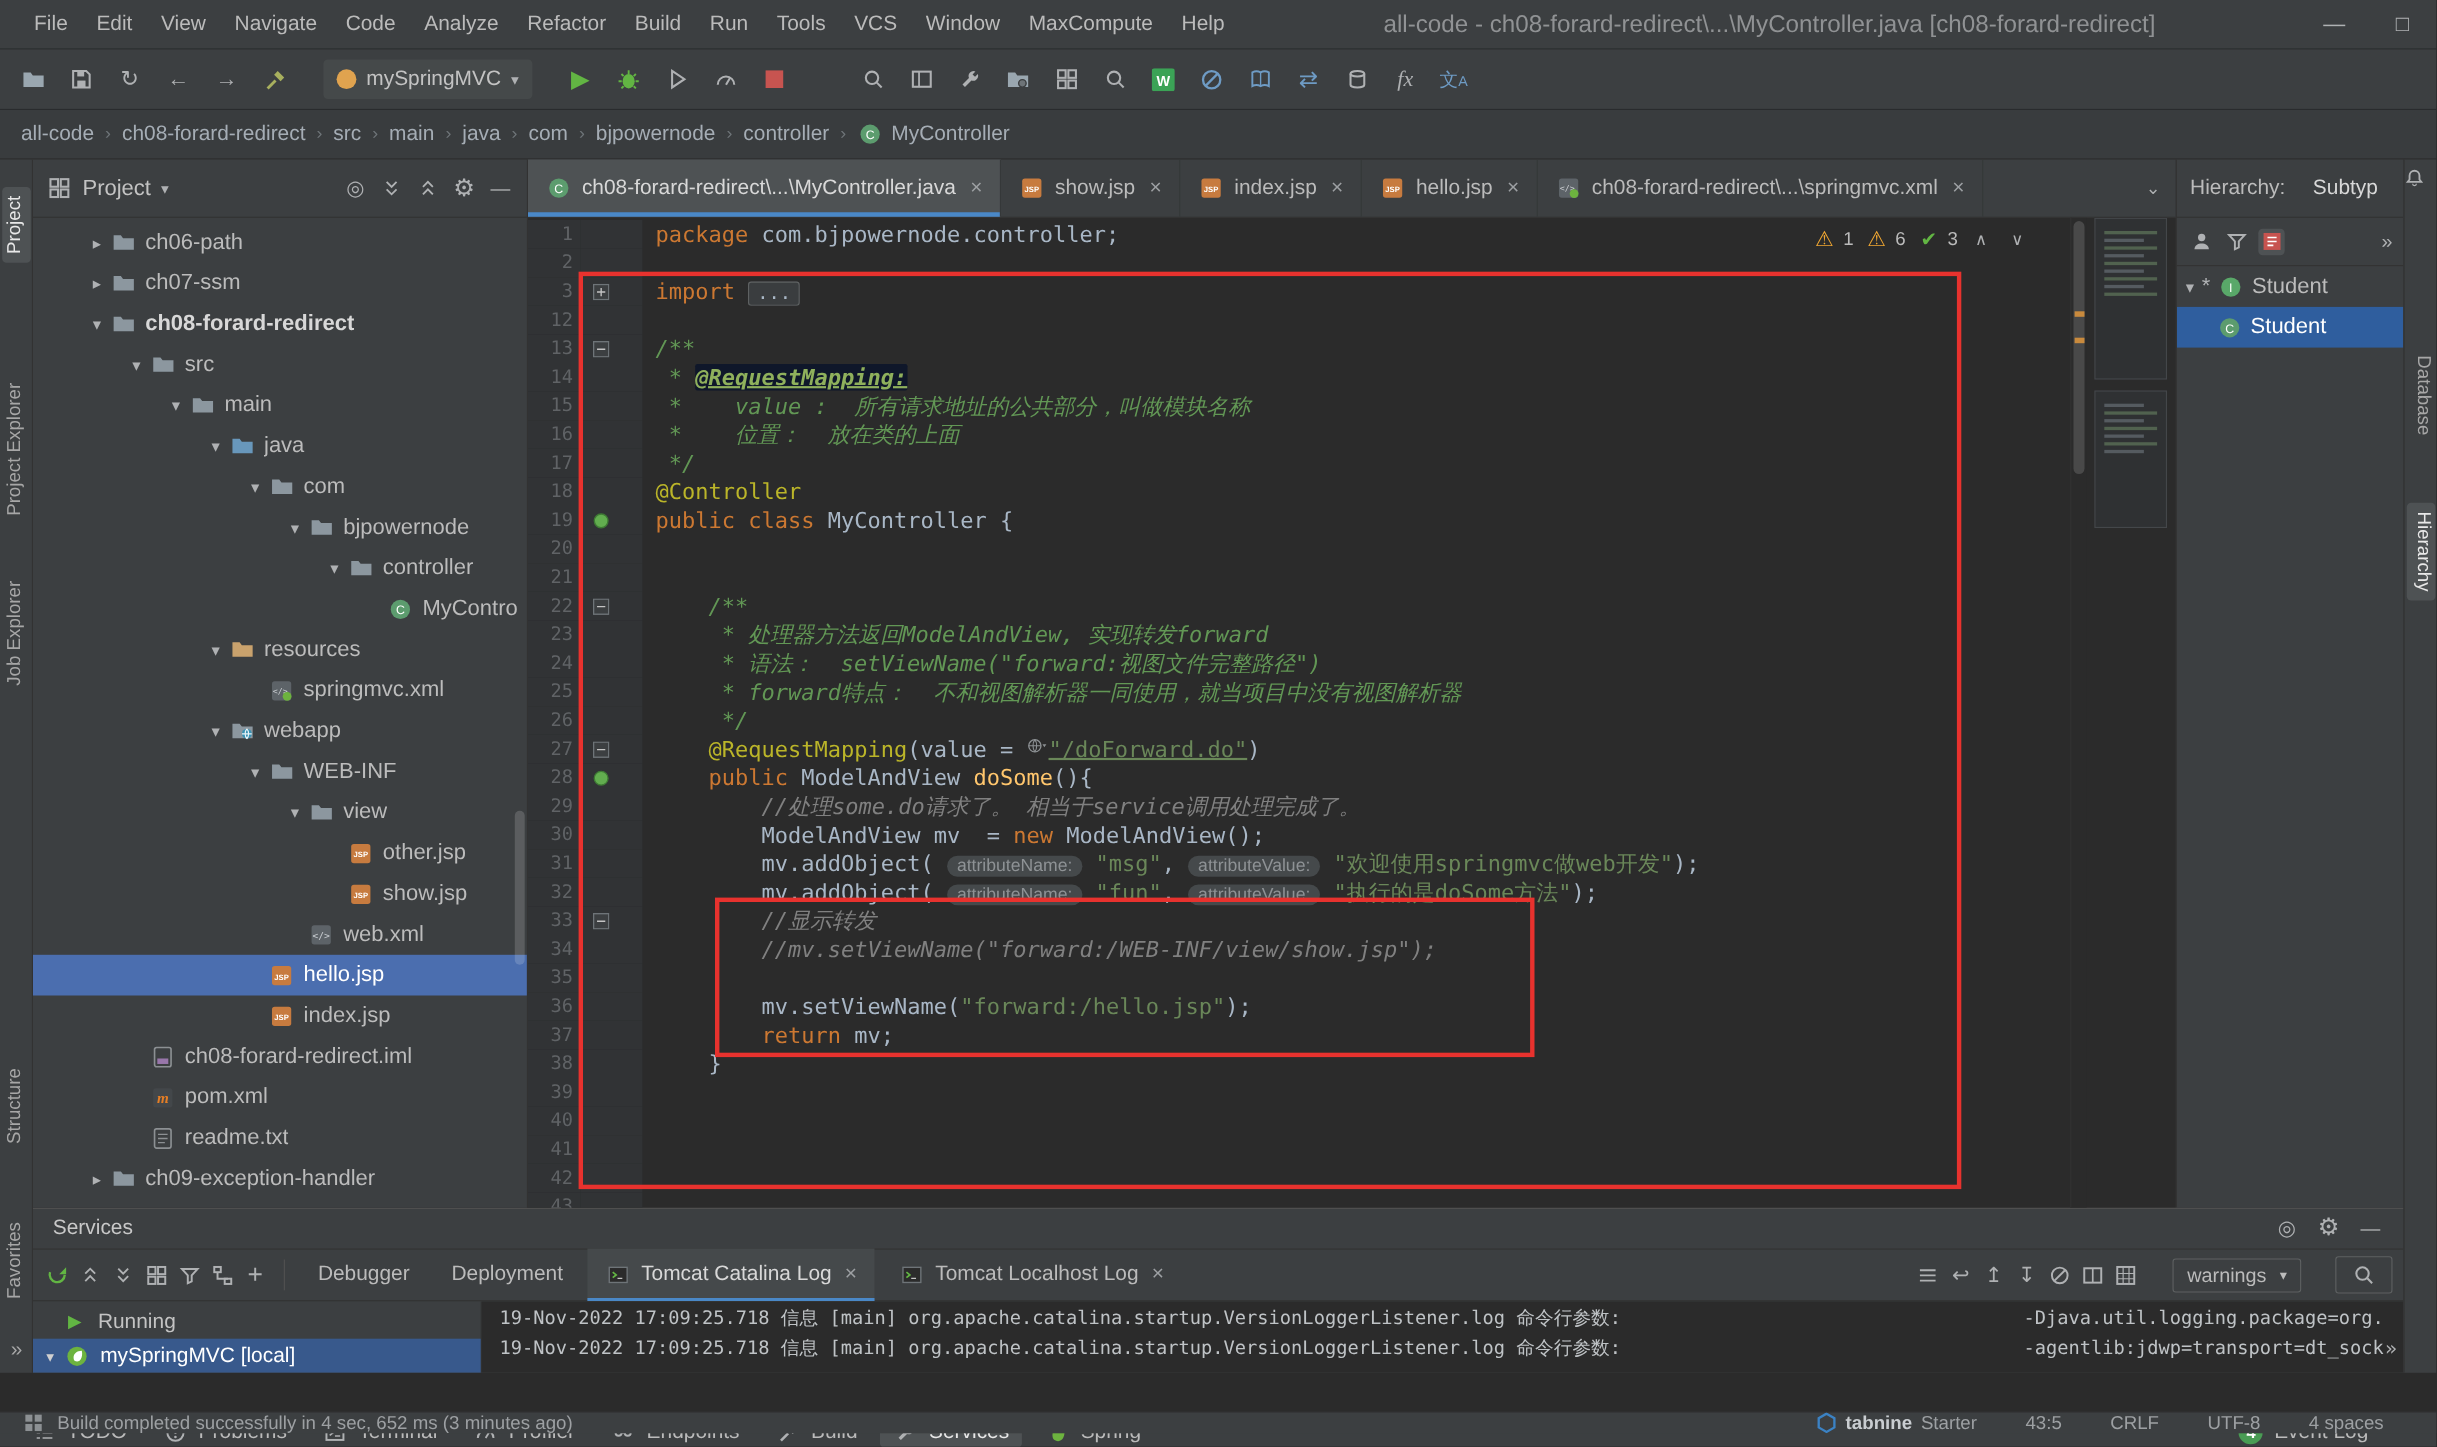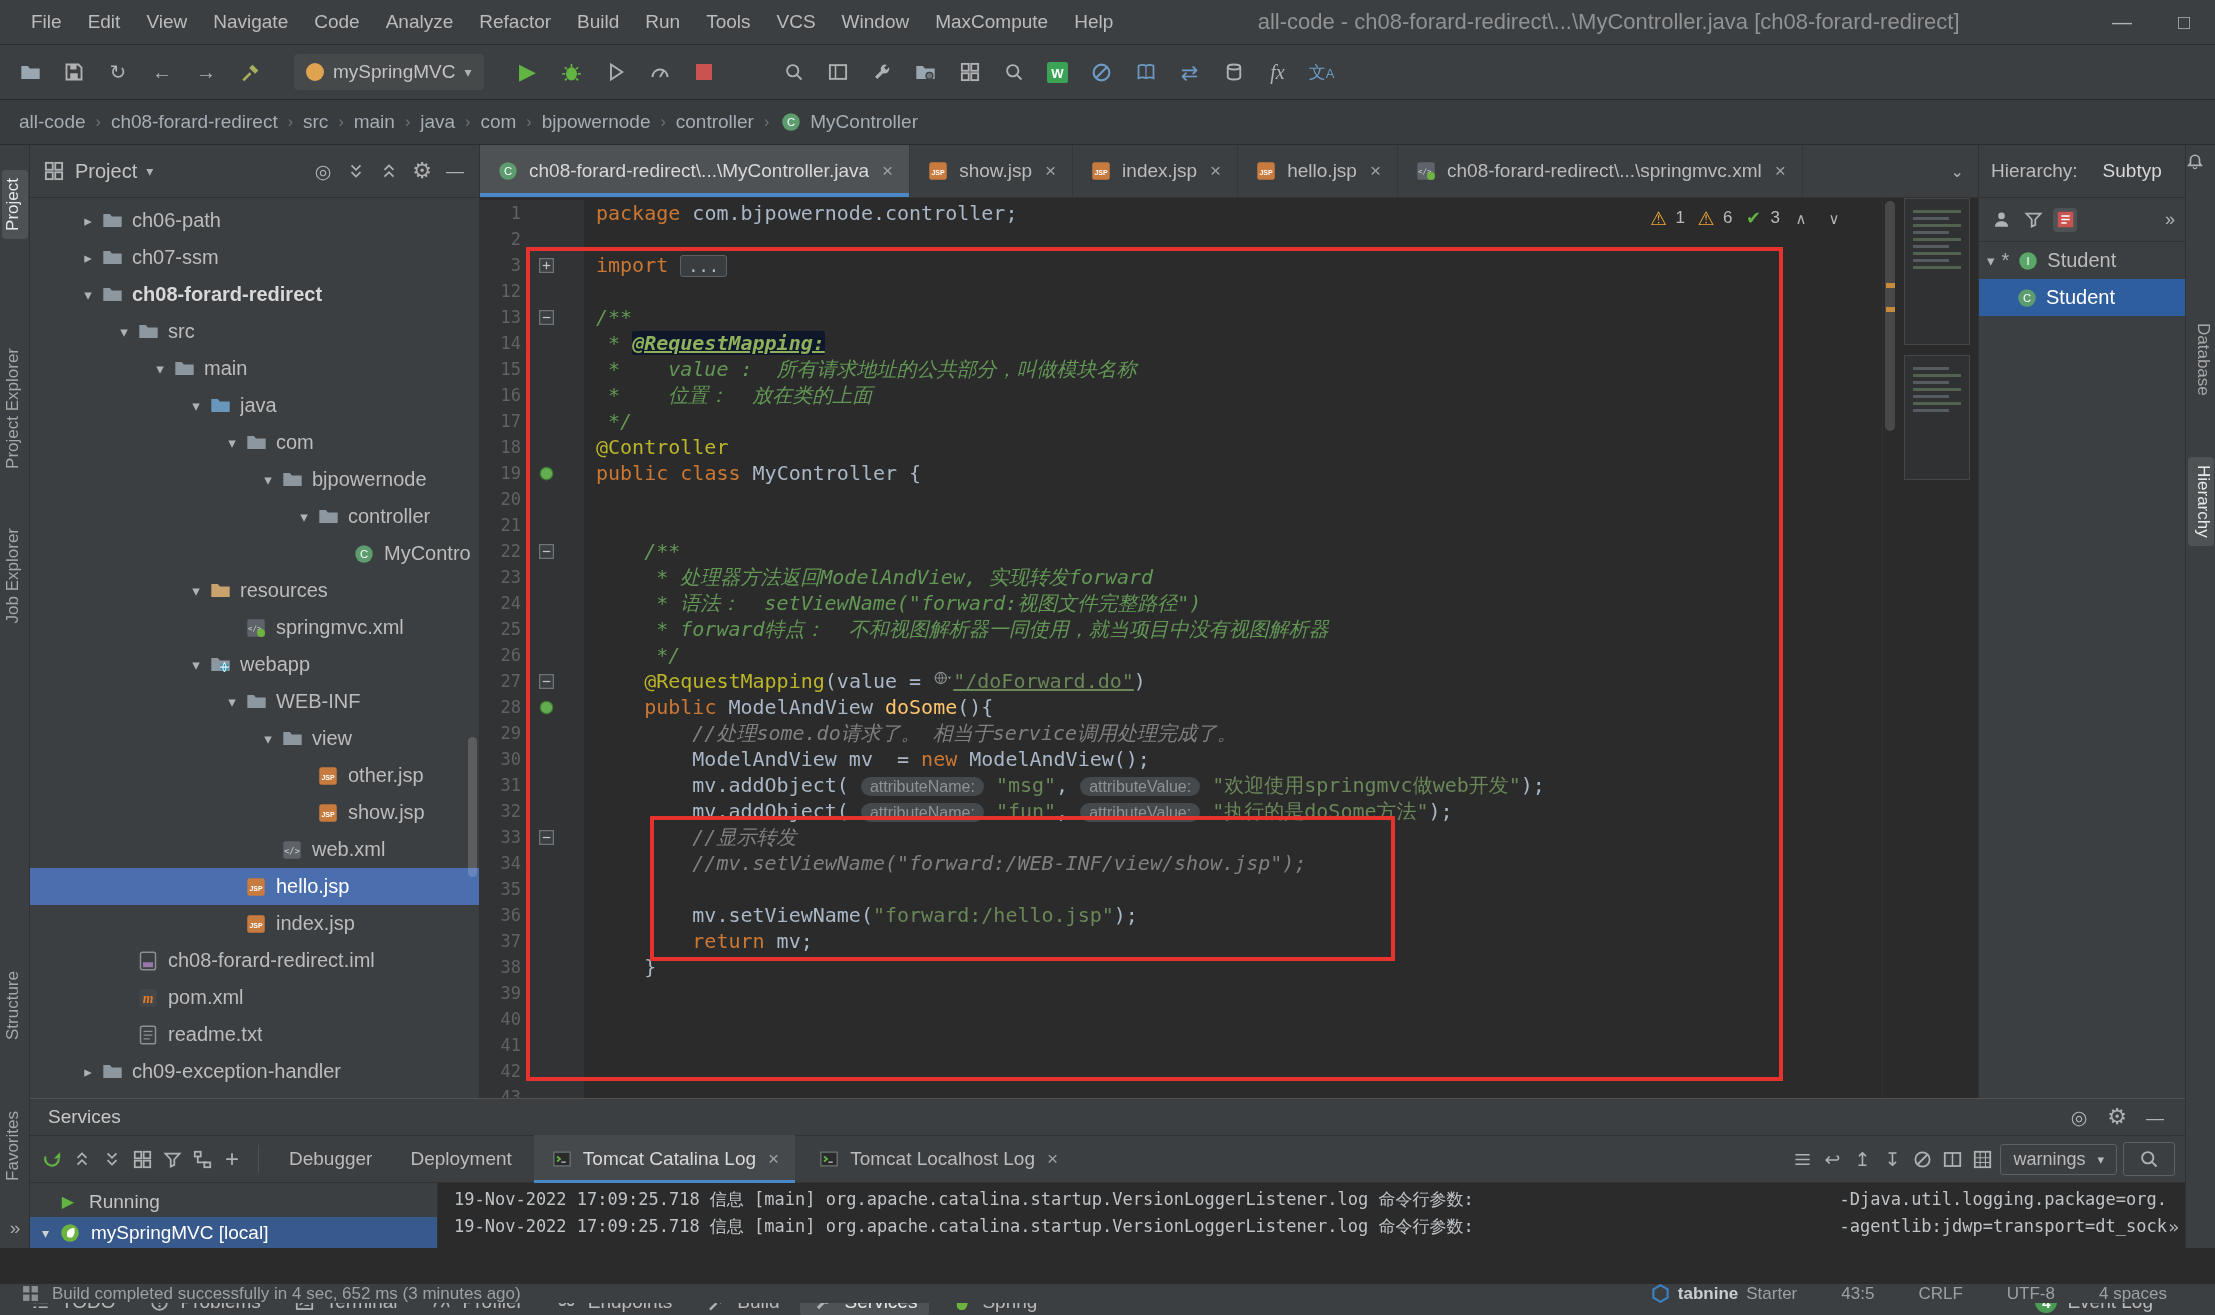--- a/index.html
+++ b/index.html
@@ -108,21 +108,21 @@
   #services{height:150px;background:#3C3F41;border-top:1px solid #515151;display:flex;flex-direction:column;min-width:0;}
   #svcheader{height:36px;display:flex;align-items:center;padding:0 18px;font-size:19px;color:#C8C8C8;}
   #svcheader .spacer{flex:1;}
   #svcheader .ic{margin-left:14px;}
   #svctools{height:48px;display:flex;align-items:center;gap:6px;padding:0 10px;border-top:1px solid #323232;border-bottom:1px solid #323232;}
   #svctools .sep{width:1px;height:28px;background:#515151;margin:0 8px;flex:none;}
   .stab{display:flex;align-items:center;gap:9px;padding:0 16px;height:48px;font-size:19px;color:#BBBBBB;white-space:nowrap;}
   .stab.active{background:#45494B;box-shadow:inset 0 -3px 0 #4A88C7;color:#D8D8D8;}
   .stab .close{color:#9DA0A3;margin-left:3px;}
   #svctools .spacer{flex:1;}
-  .wselect{display:flex;align-items:center;gap:12px;border:1px solid #5E6162;border-radius:3px;padding:4px 12px;font-size:18px;color:#BBBBBB;margin:0 0;}
+  .wselect{display:flex;align-items:center;gap:12px;border:1px solid #5E6162;border-radius:3px;padding:4px 12px;font-size:18px;color:#BBBBBB;margin:0 25px;}
   .searchbox{width:52px;height:34px;border:1px solid #5E6162;border-radius:3px;display:flex;align-items:center;justify-content:center;}
   #svccontent{flex:1;display:flex;min-width:0;overflow:hidden;}
   #svctree{width:408px;flex:none;border-right:1px solid #323232;padding-top:3px;}
   .svc-row{height:31px;display:flex;align-items:center;gap:9px;padding-left:26px;font-size:19px;color:#C3C3C3;white-space:nowrap;}
   .svc-row.selected{background:#38598C;color:#FFFFFF;padding-left:12px;}
   .svc-row .chev{font-size:14px;color:#D0D0D0;}
   #svclog{flex:1;background:#2B2B2B;font:17px/27px "DejaVu Sans Mono",monospace;color:#BFC3C6;padding:3px 18px 0 16px;min-width:0;position:relative;}
   .logline{display:flex;justify-content:space-between;gap:40px;white-space:nowrap;overflow:hidden;}
   .logline .rt{flex:none;}
   #svclog .more{position:absolute;right:6px;top:30px;color:#AFB1B3;font-size:18px;}

